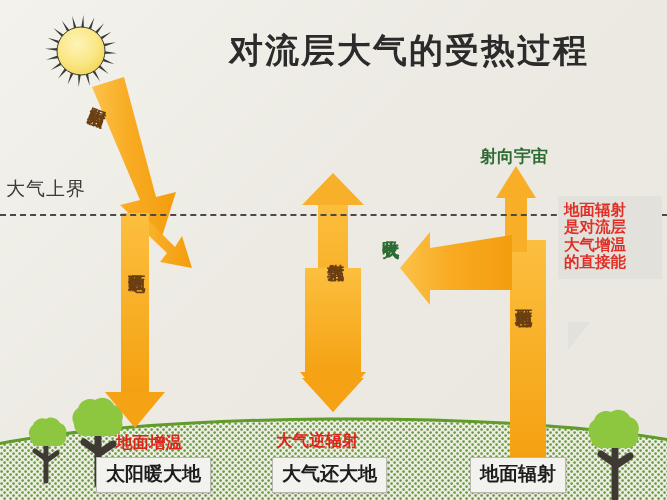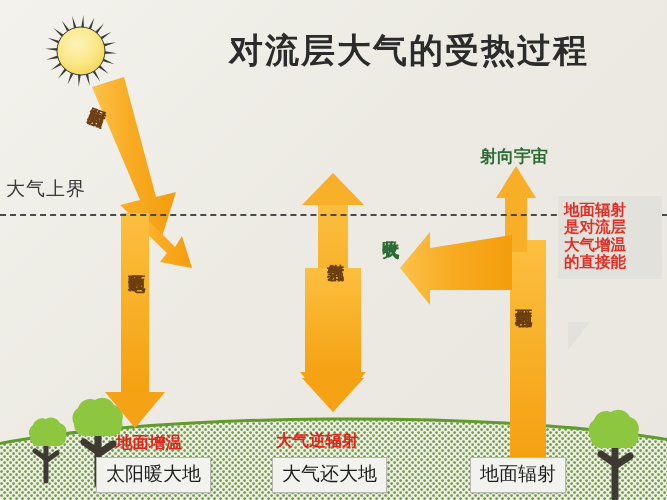--- a/index.html
+++ b/index.html
@@ -87,21 +87,21 @@
     border-bottom:28px solid transparent;
   }
 
   
   .redcap{
     font-size:16.5px;font-weight:700;color:#e0241b;white-space:nowrap;
     font-family:"DejaVu Sans","Liberation Sans",sans-serif;
   }
   .wbox{
     background:#f2f2ee;border:1.5px solid #b9b9b2;
-    font-size:19px;font-weight:400;color:#1d1d1d;
+    font-size:19px;font-weight:700;color:#1d1d1d;
     padding:3px 9px 5px 9px;white-space:nowrap;
     box-shadow:1px 1px 2px rgba(0,0,0,.12);
     font-family:"DejaVu Sans","Liberation Sans",sans-serif;
   }
   #cap1{left:116px;top:432px;}
   #box1{left:96px;top:457px;}
   #cap2{left:276px;top:430px;}
   #box2{left:272px;top:457px;}
   #box3{left:470px;top:457px;}
 </style>

